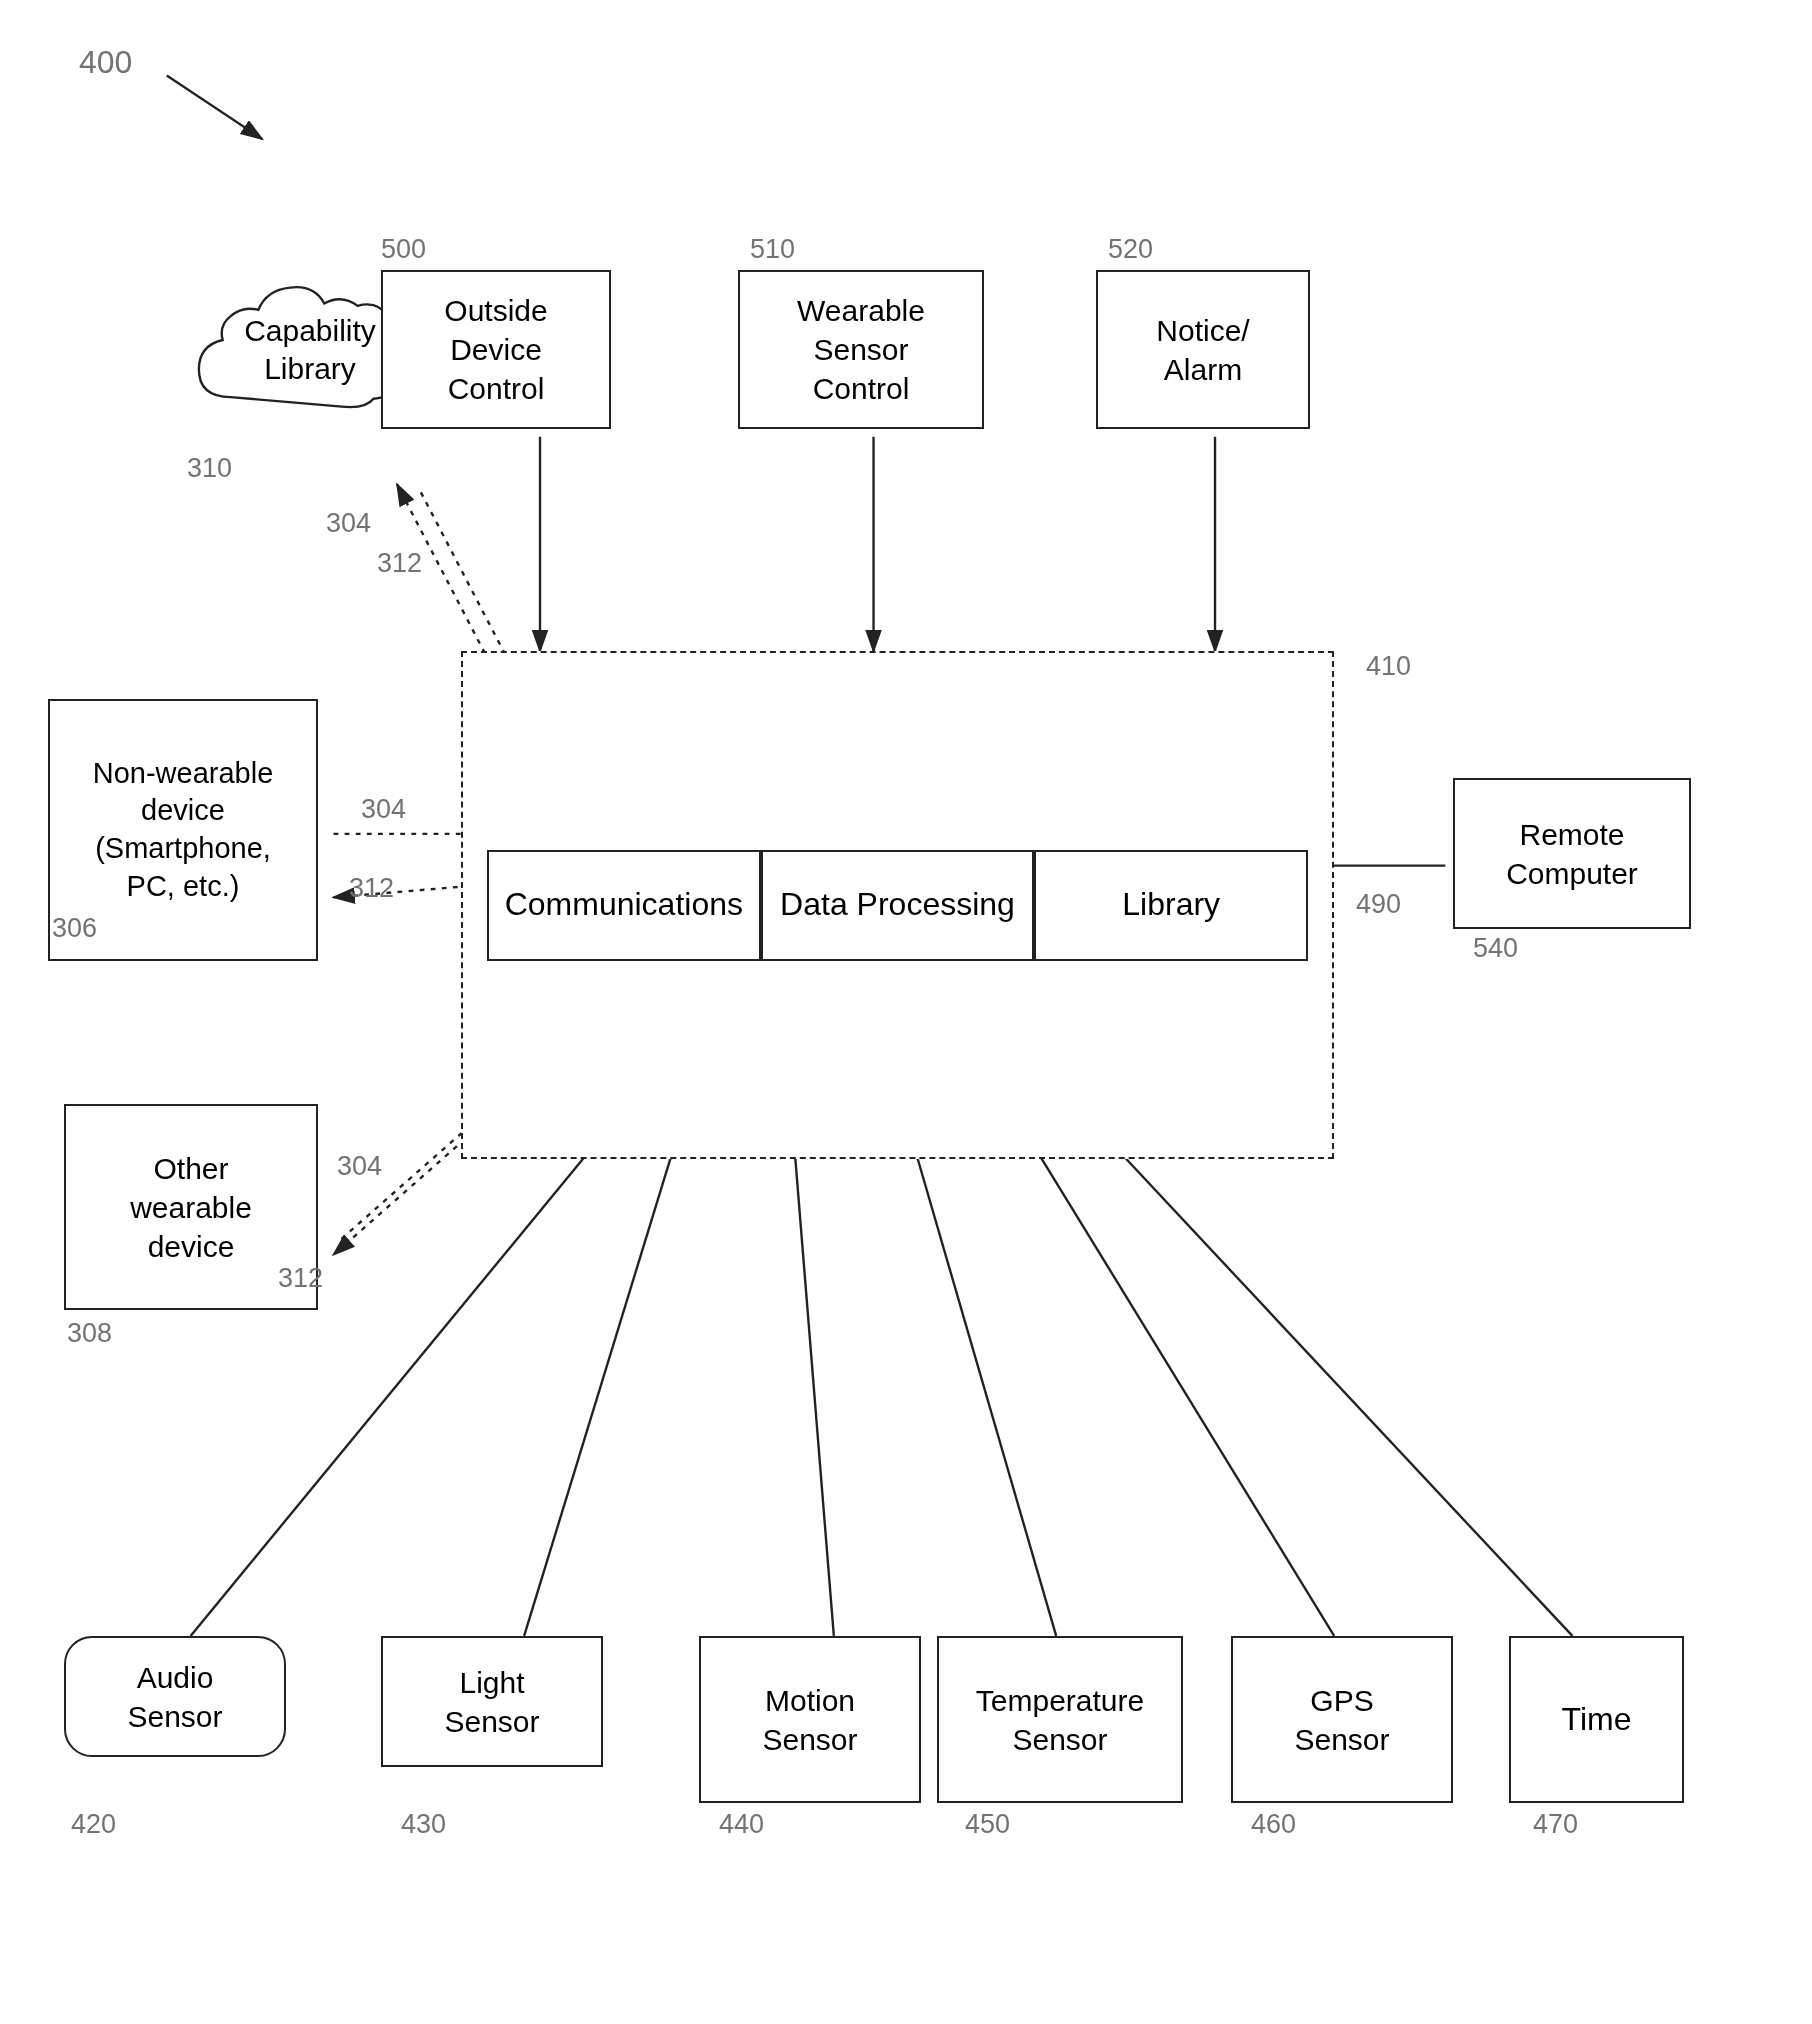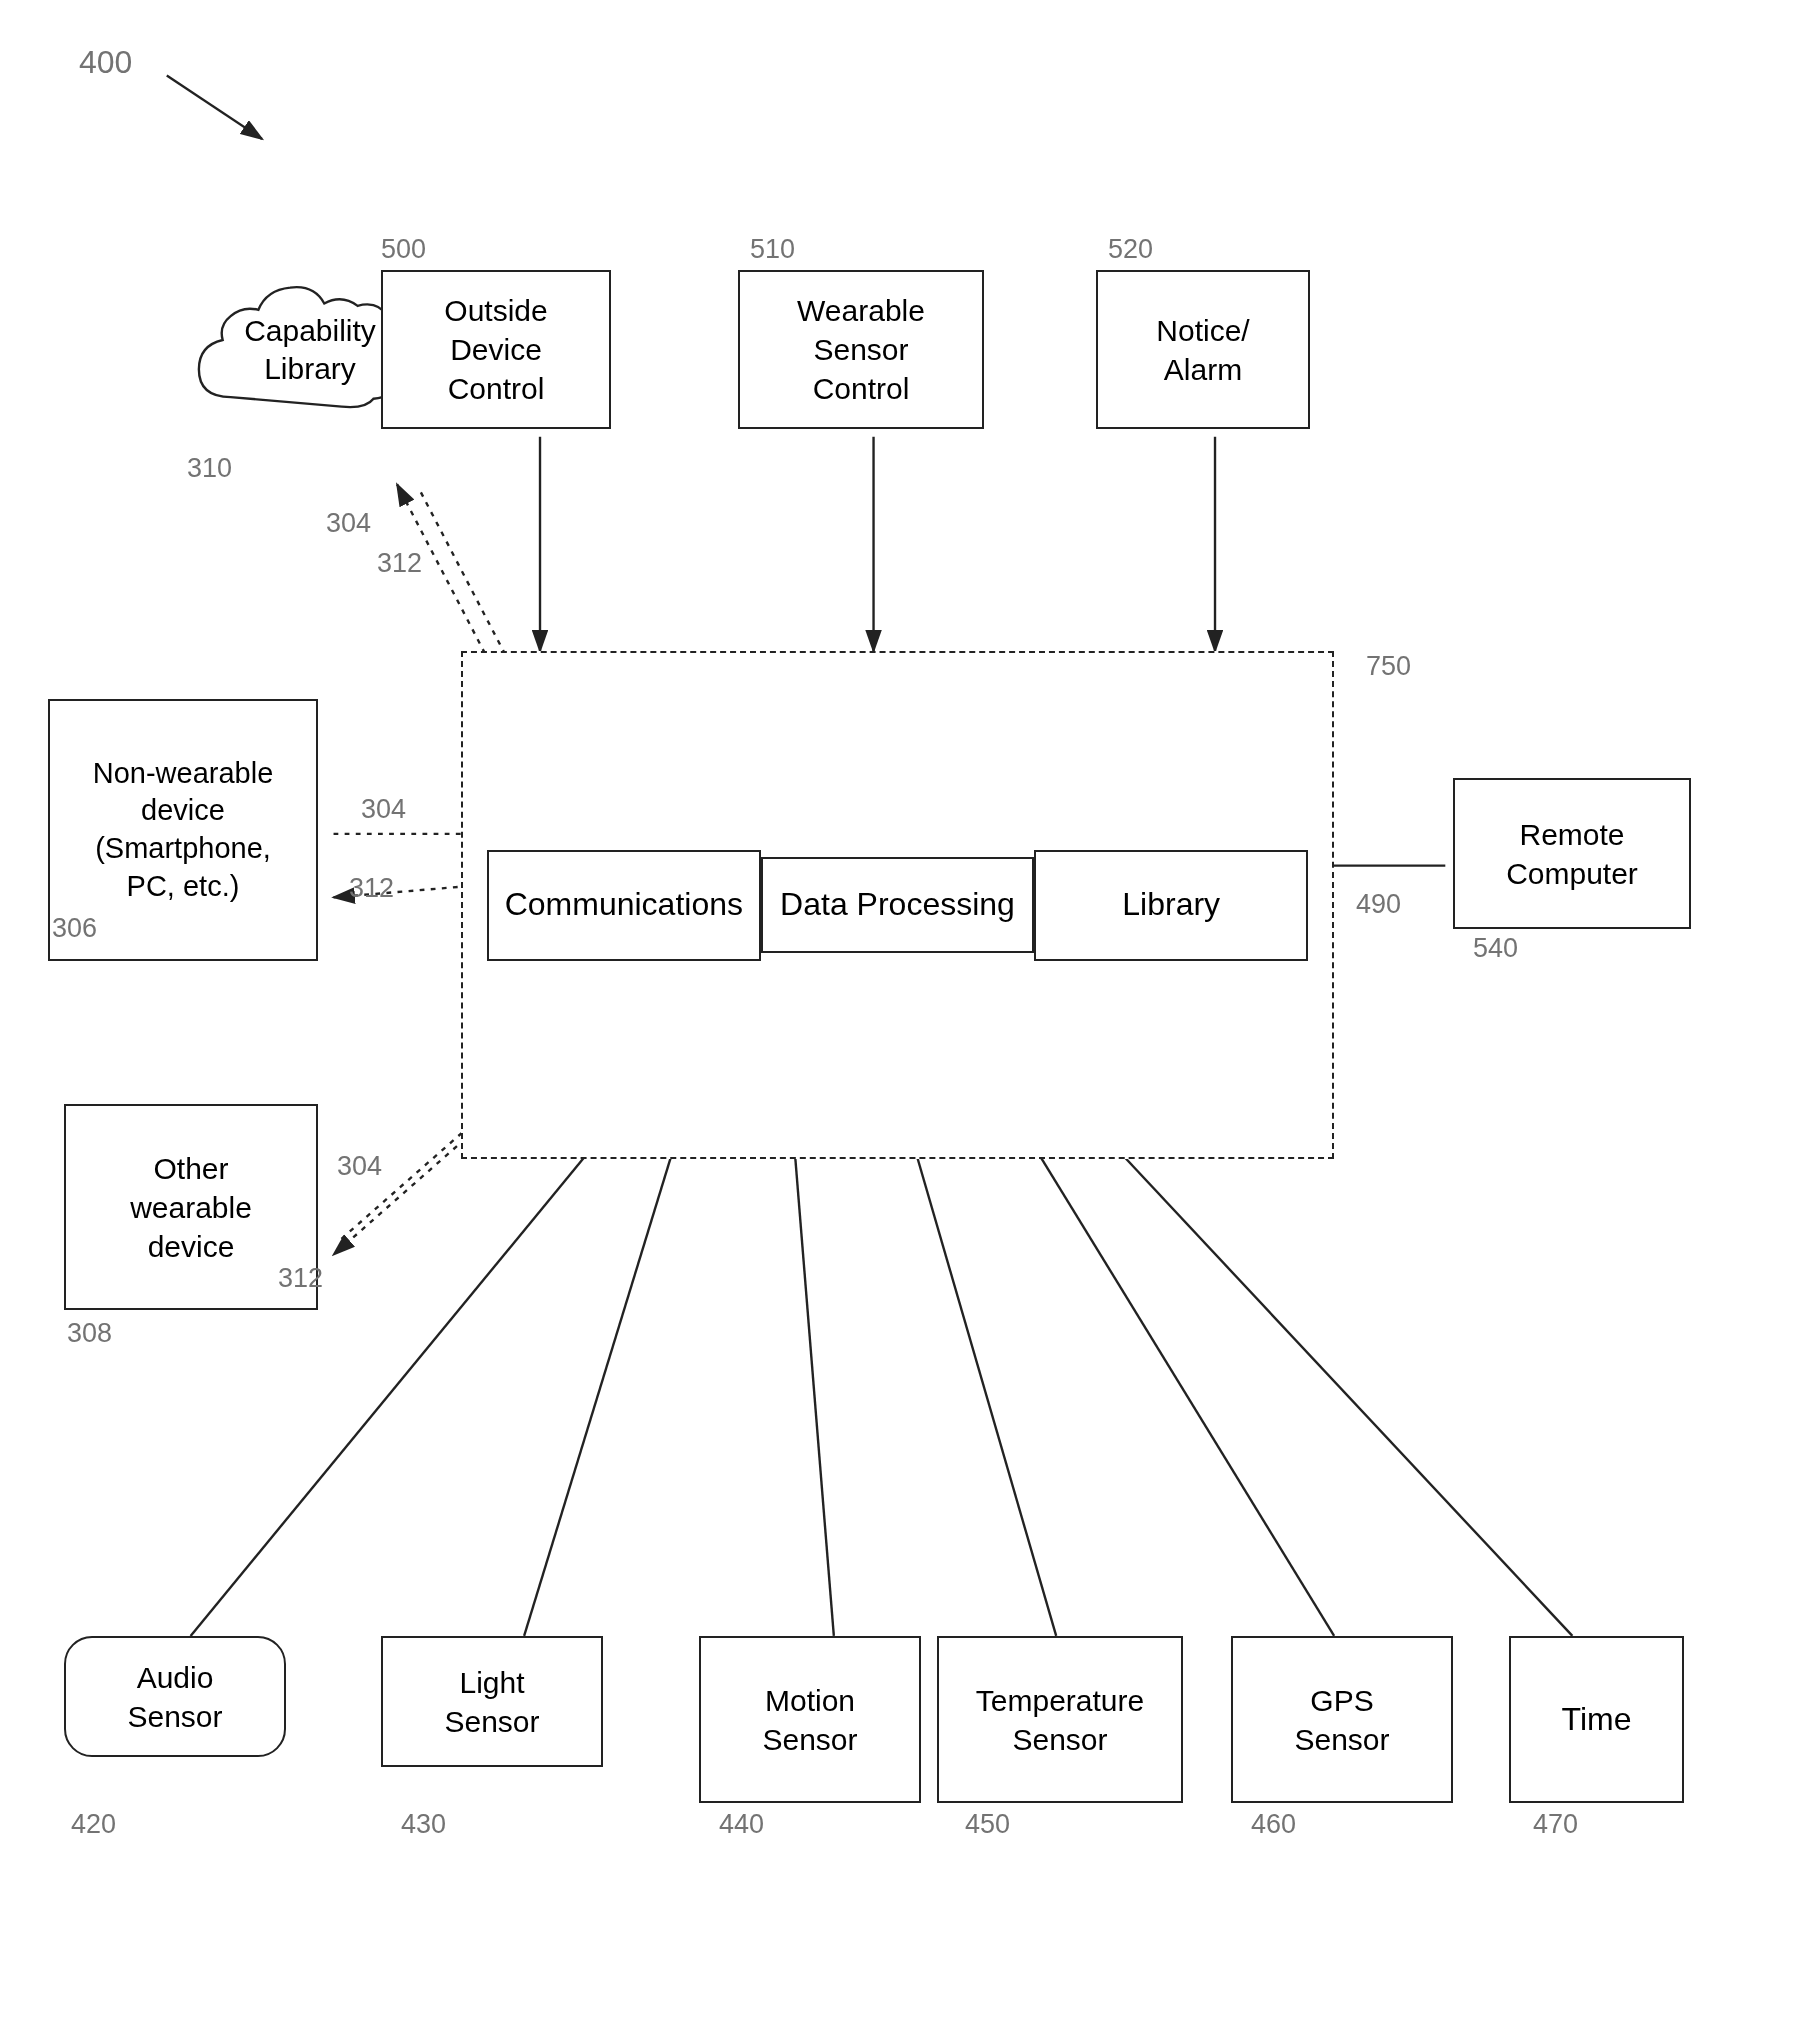--- a/index.html
+++ b/index.html
@@ -172,32 +172,32 @@
 
   <div class="label" style="left:1108px; top:234px; font-size:27px;">520</div>
 
   <div class="box box-dashed" style="left:461px; top:651px; width:873px; height:508px; justify-content:space-evenly; padding:16px 24px;">
 
     <div class="box" style="position:relative; width:540px; height:111px; font-size:32px; left:0; top:0; border:2.4px solid #222;">
       Communications
       <div class="label" style="position:absolute; right:-95px; top:50%; transform:translateY(-50%); font-size:27px;">530</div>
     </div>
 
-    <div class="box" style="position:relative; width:540px; height:96px; font-size:32px; border:2.4px solid #222;">
+    <div class="box" style="position:relative; width:540px; height:111px; font-size:32px; border:2.4px solid #222;">
       Data Processing
       <div class="label" style="position:absolute; right:-95px; top:50%; transform:translateY(-50%); font-size:27px;">480</div>
     </div>
 
     <div class="box" style="position:relative; width:540px; height:111px; font-size:32px; border:2.4px solid #222;">
       Library
       <div class="label" style="position:absolute; right:-95px; top:50%; transform:translateY(-50%); font-size:27px;">490</div>
     </div>
   </div>
 
-  <div class="label" style="left:1366px; top:651px; font-size:27px;">750</div>
+  <div class="label" style="left:1366px; top:651px; font-size:27px;">410</div>
 
   <div class="box" style="left:1453px; top:778px; width:238px; height:151px; font-size:30px;">
     Remote<br>Computer
   </div>
 
   <div class="label" style="left:1473px; top:933px; font-size:27px;">540</div>
 
   <div class="box" style="left:64px; top:1636px; width:222px; height:121px; font-size:30px;border-radius:28px;">
     Audio<br>Sensor
   </div>

